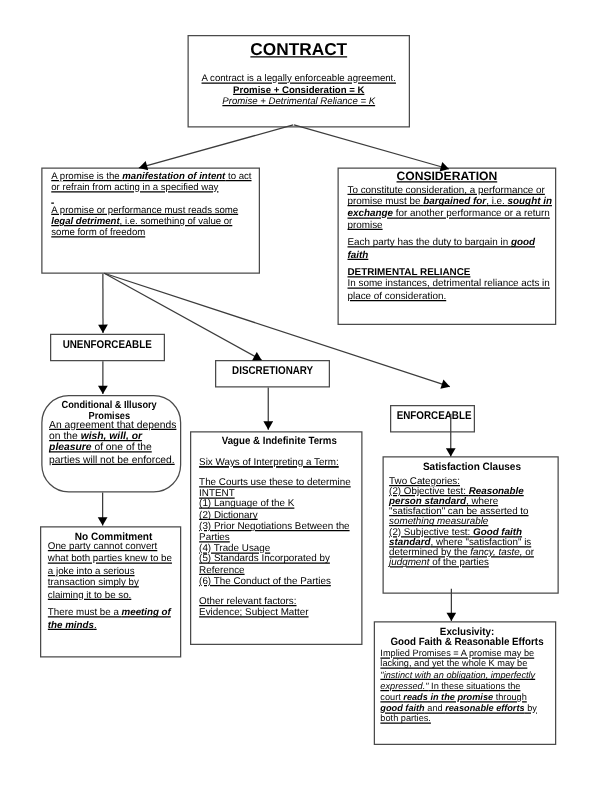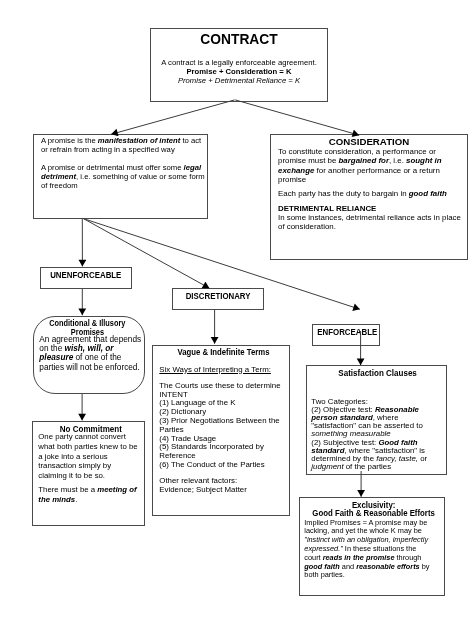--- a/index.html
+++ b/index.html
@@ -1,41 +1,41 @@
 <!DOCTYPE html>
 <html><head>
 <meta charset="utf-8">
 <title>Contract Flowchart</title>
 <style>
   html,body{margin:0;padding:0;background:#ffffff;}
   body{width:474px;height:632px;overflow:hidden;
        font-family:"Liberation Sans",sans-serif;color:#000;}
   #stage{position:relative;width:474px;height:632px;background:#fff;}
   svg.links{position:absolute;left:0;top:0;width:474px;height:632px;overflow:visible;z-index:5;pointer-events:none;}
-  .box{z-index:2;}
+  .box{z-index:2;text-decoration:underline;}
   .box{position:absolute;border:1px solid #4a4a4a;background:#fff;box-sizing:border-box;}
   .hd{font-weight:bold;text-align:center;}
   .ctr{text-align:center;}
   .bi{font-weight:bold;font-style:italic;}
   .u{text-decoration:underline;}
 
   
   #contract{left:150px;top:28px;width:178px;height:74px;padding:0;}
   #contract .h{font-size:13.8px;line-height:14px;margin-top:3.5px;}
   #contract .t{font-size:7.7px;line-height:9.2px;}
   #contract .t.first{margin-top:11px;}
 
   
   #promise{left:33px;top:134px;width:175px;height:85px;padding:0 2px 0 7px;}
   #promise .h{font-size:9.2px;line-height:10px;margin-top:1.5px;margin-right:5px;}
   #promise .t{font-size:7.7px;line-height:9.1px;}
   #promise .t.first{margin-top:0.5px;}
 
   
-  #consideration{left:270px;top:134px;width:198px;height:126px;padding:0 1px 0 7px;}
+  #consideration{left:270px;top:134px;width:175px;height:126px;padding:0 1px 0 7px;}
   #consideration .h{font-size:9.7px;line-height:10px;margin-top:1.5px;margin-right:6px;}
   #consideration .t{font-size:7.9px;line-height:9.4px;}
   #consideration .t.first{margin-top:0.5px;}
   #consideration .sh{font-size:7.9px;font-weight:bold;line-height:9.4px;}
 
   
   .pill{text-align:center;padding-top:0;line-height:0;}
   .pill span{font-size:9px;font-weight:bold;transform:scaleX(0.874);
              display:inline-block;white-space:nowrap;line-height:9px;vertical-align:top;margin-top:3.4px;}
   #unenforceable{left:40px;top:267px;width:92px;height:22px;}
@@ -58,21 +58,21 @@
 
   #vague{left:152px;top:345px;width:138px;height:171px;padding:0 0.5px 0 6.3px;}
   #vague .h{font-size:8.5px;line-height:8.5px;margin-top:1.8px;}
   #vague .h span{display:inline-block;transform:scaleX(0.912);}
   #vague .t{font-size:7.88px;line-height:8.8px;}
 
   #satisfaction{left:306px;top:365px;width:141px;height:110px;padding:0 1.5px 0 4.3px;}
   #satisfaction .h{font-size:8.5px;line-height:8.5px;margin-top:3px;}
   #satisfaction .h span{display:inline-block;transform:scaleX(0.944);}
   #satisfaction .t{font-size:7.85px;line-height:8.2px;}
-  #satisfaction .t.first{margin-top:20px;}
+  #satisfaction .t.first{margin-top:3px;}
 
   #exclusivity{left:299px;top:497px;width:146px;height:99px;padding:0 13.5px 0 4.3px;}
   #exclusivity .h{font-size:8.5px;line-height:8.6px;margin-right:-13px;white-space:nowrap;}
   #exclusivity .h span{display:inline-block;transform:scaleX(0.92);}
   #exclusivity .h.first{margin-top:2.8px;}
   #exclusivity .t{font-size:7.35px;line-height:8.8px;}
   #exclusivity .t.first{margin-top:0.6px;}
 </style>
 </head>
 <body>
@@ -102,21 +102,21 @@
   <div class="box" id="contract">
     <div class="h hd">CONTRACT</div>
     <div class="t ctr first">A contract is a legally enforceable agreement.</div>
     <div class="t ctr" style="font-weight:bold">Promise + Consideration = K</div>
     <div class="t ctr" style="font-style:italic">Promise + Detrimental Reliance = K</div>
   </div>
 
   <div class="box" id="promise">
     <div class="t first"><span>A promise is the </span><span class="bi">manifestation of intent</span><span> to act or refrain from acting in a specified way</span></div>
     <div class="t" style="height:9.1px">&nbsp;</div>
-    <div class="t"><span>A promise or detrimental must offer some </span><span class="bi">legal detriment</span><span>, i.e. something of value or some form of freedom</span></div>
+    <div class="t"><span>A promise or performance must reads some </span><span class="bi">legal detriment</span><span>, i.e. something of value or some form of freedom</span></div>
   </div>
 
   <div class="box" id="consideration">
     <div class="h hd">CONSIDERATION</div>
     <div class="t first"><span>To constitute consideration, a performance or promise must be </span><span class="bi">bargained for</span><span>, i.e. </span><span class="bi">sought in exchange</span><span> for another performance or a return promise</span></div>
     <div class="t" style="height:4.8px"></div>
     <div class="t"><span>Each party has the duty to bargain in </span><span class="bi">good faith</span></div>
     <div class="t" style="height:4.8px"></div>
     <div class="sh">DETRIMENTAL RELIANCE</div>
     <div class="t">In some instances, detrimental reliance acts in place of consideration.</div>

